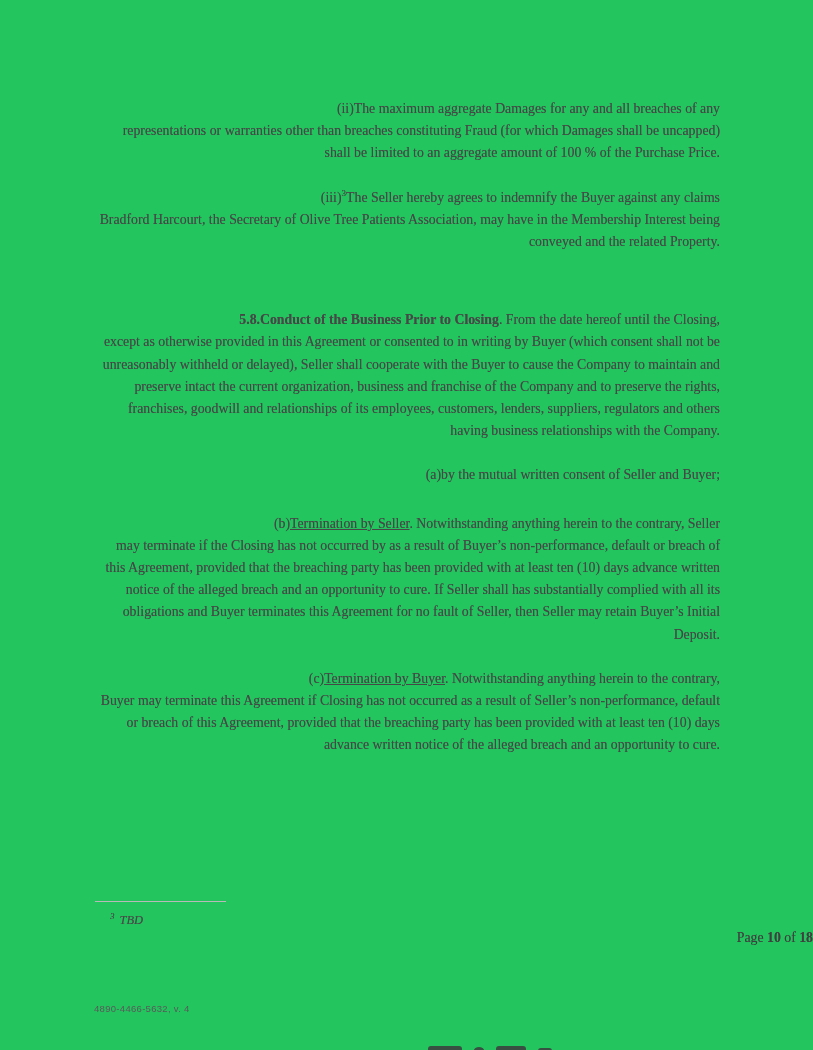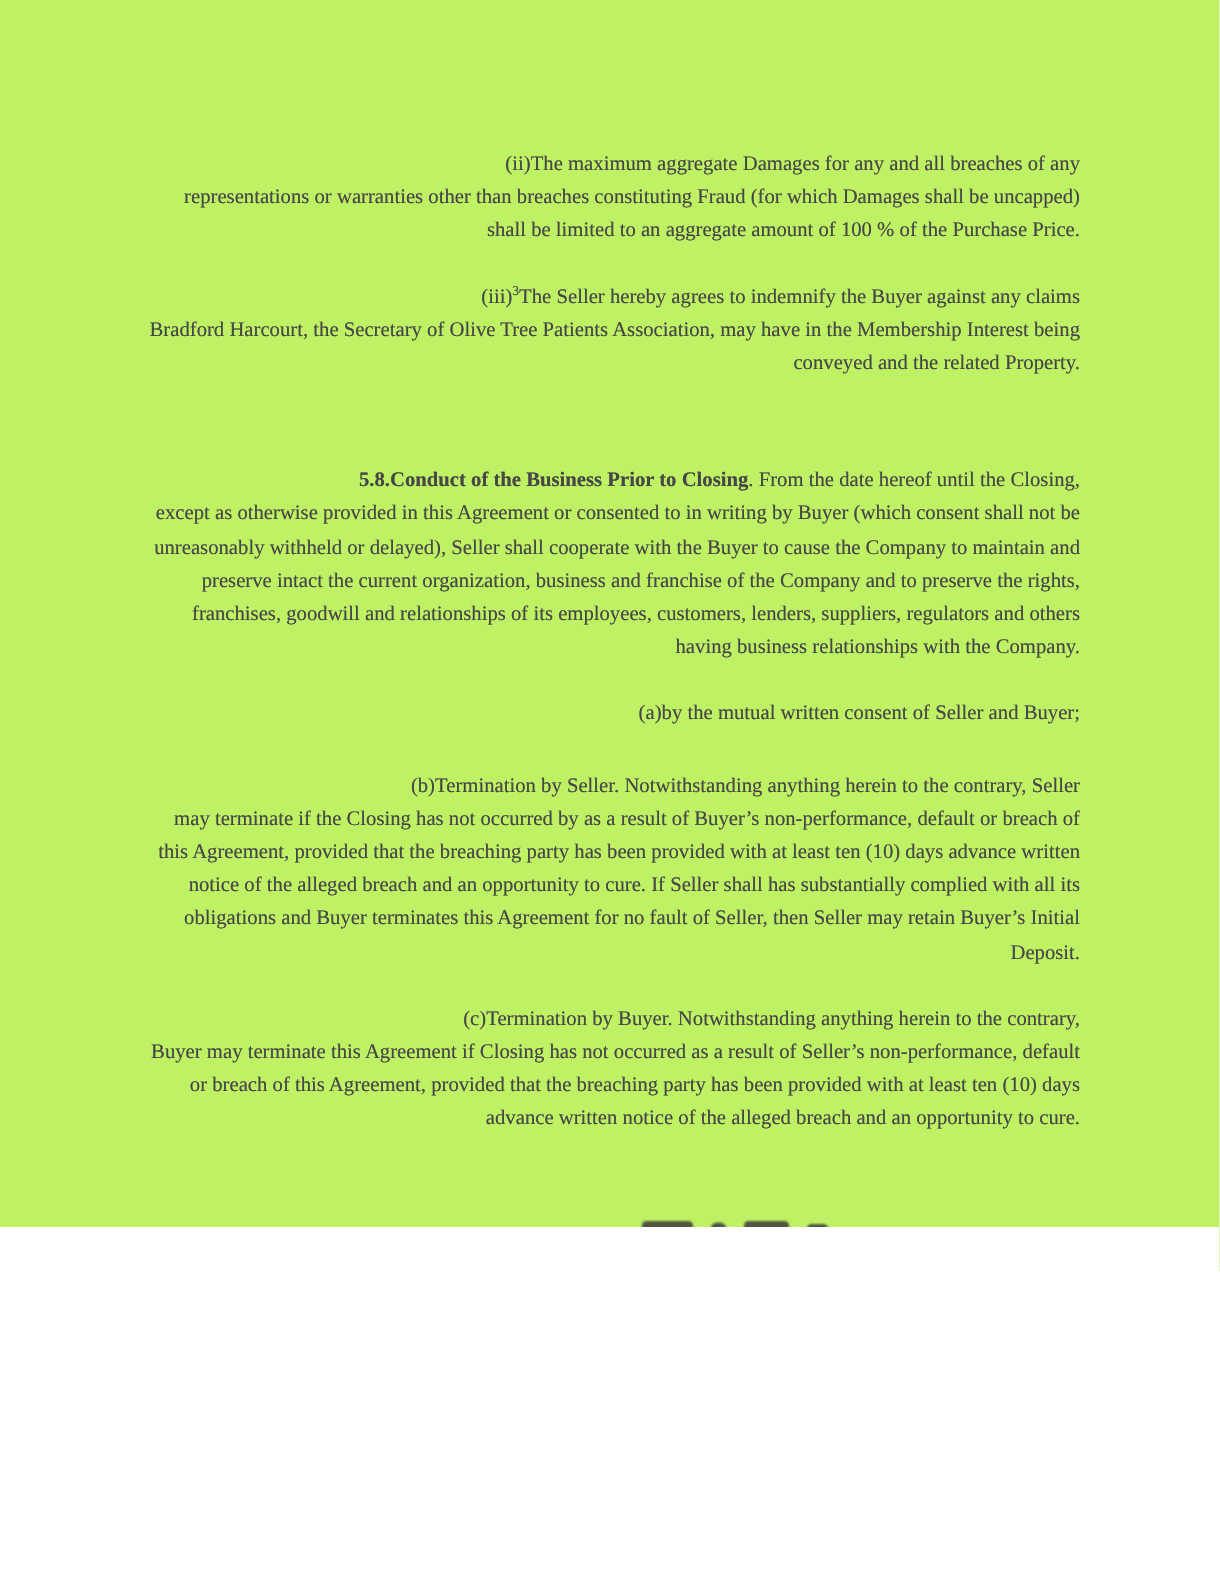--- a/index.html
+++ b/index.html
@@ -1,41 +1,41 @@
 <!DOCTYPE html>
 <html><head>
 <meta charset="utf-8">
 <style>
   html, body { margin: 0; padding: 0; background: #ffffff; }
   .page {
     position: relative;
     width: 813px;
-    height: 818px;
-    background: #bef264;
+    height: 1050px;
+    background: #22c55e;
     overflow: hidden;
     font-family: "Liberation Serif", "DejaVu Serif", serif;
     color: #474747;
     text-shadow: 0 0 0.4px rgba(70,70,70,0.55);
   }
   .body-text {
     position: absolute;
     left: 95px;
     right: 93px;
     top: 98px;
     font-size: 13.8px;
     line-height: 22.2px;
   }
   p.para { margin: 0; text-align: right; }
   .just { text-align: justify; }
   .ind-deep { text-indent: 148px; }
   .ind-sec  { text-indent: 100px; }
   .hang { display: inline-block; width: 47px; text-indent: 0; }
   .secnum { display: inline-block; width: 47px; text-indent: 0; font-weight: bold; }
   .bold { font-weight: bold; }
-  .uline { }
+  .uline { text-decoration: underline; }
   .sup { vertical-align: super; font-size: 9px; line-height: 0; }
 
   #p-iii   { margin-top: 22px; }
   #sec58   { margin-top: 56px; }
   #sec59   { margin-top: 20px; }
   #item-a  { margin-top: 22px; }
   #item-b  { margin-top: 26px; }
   #item-c  { margin-top: 22px; }
 
   .footnote-sep {

